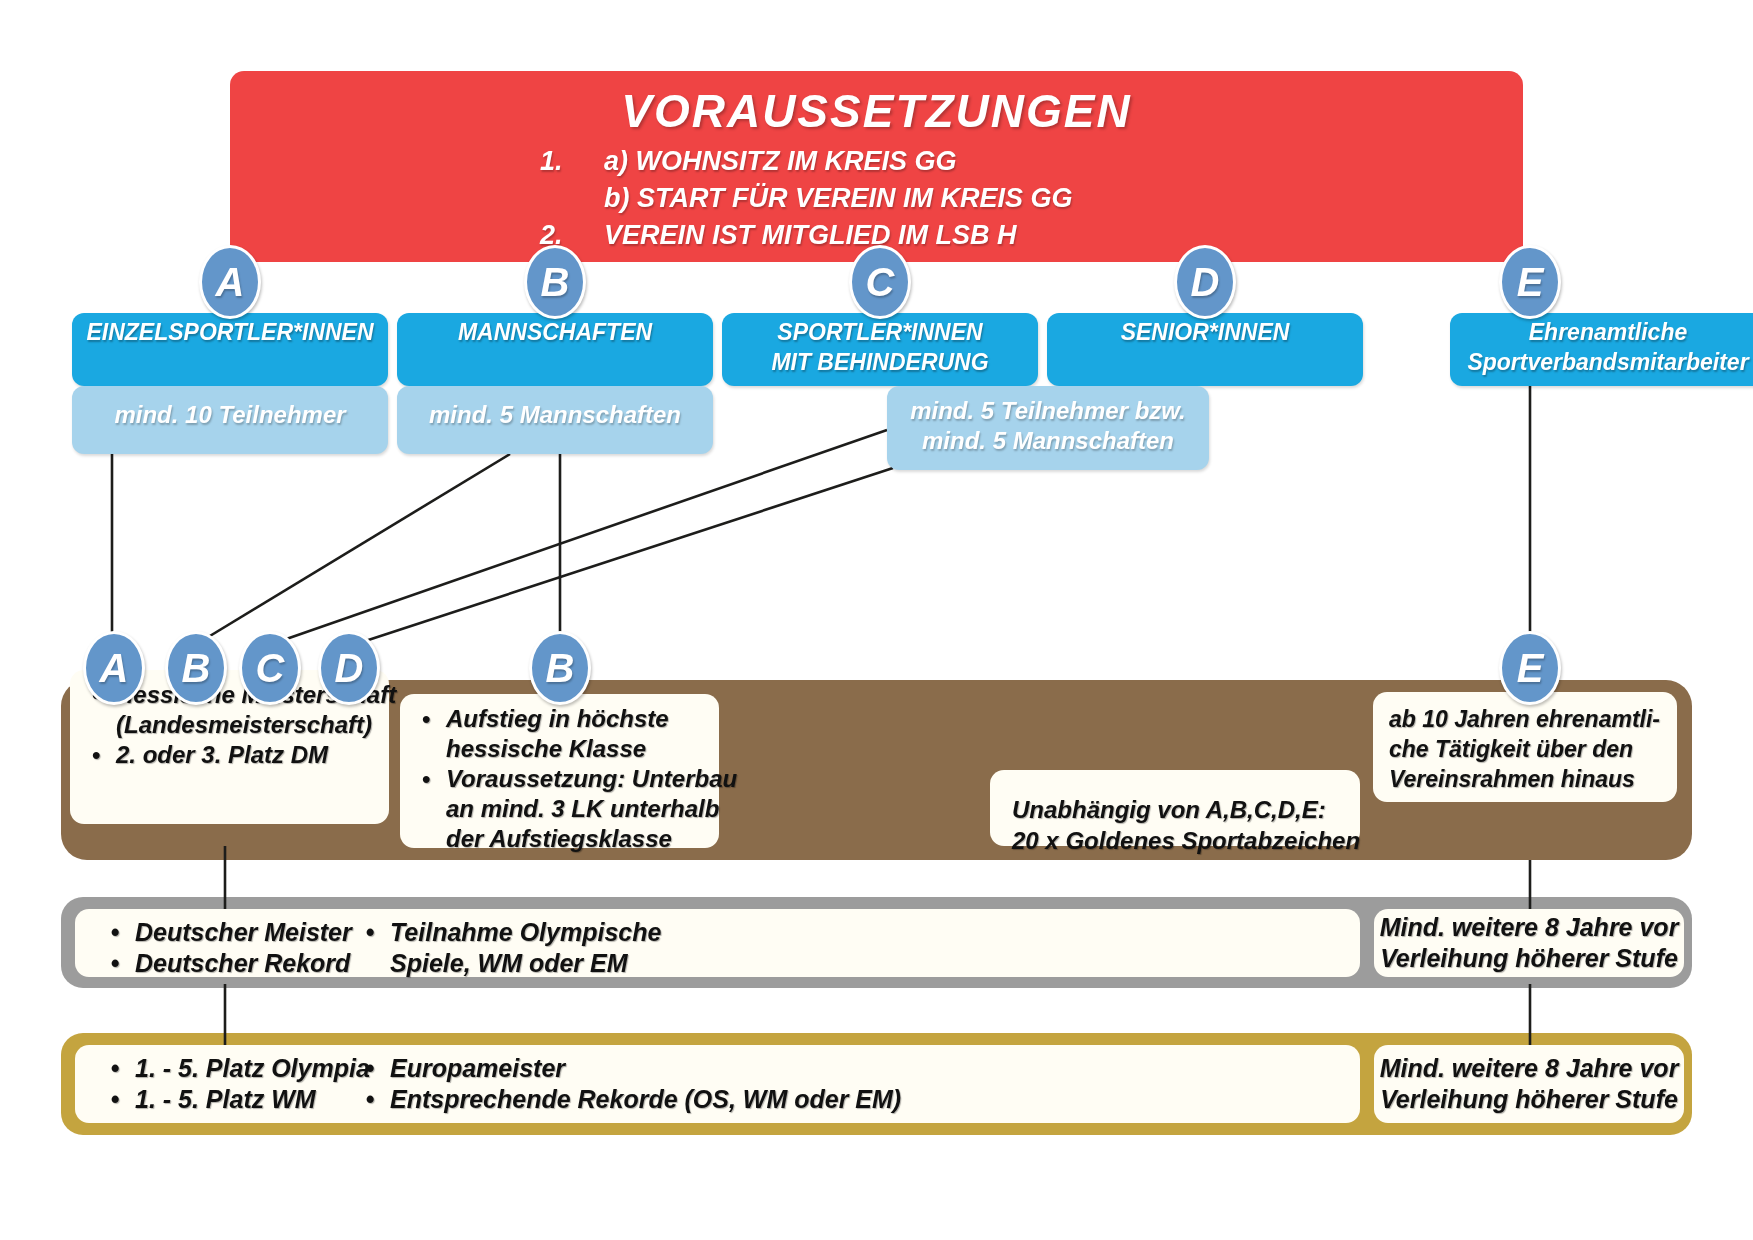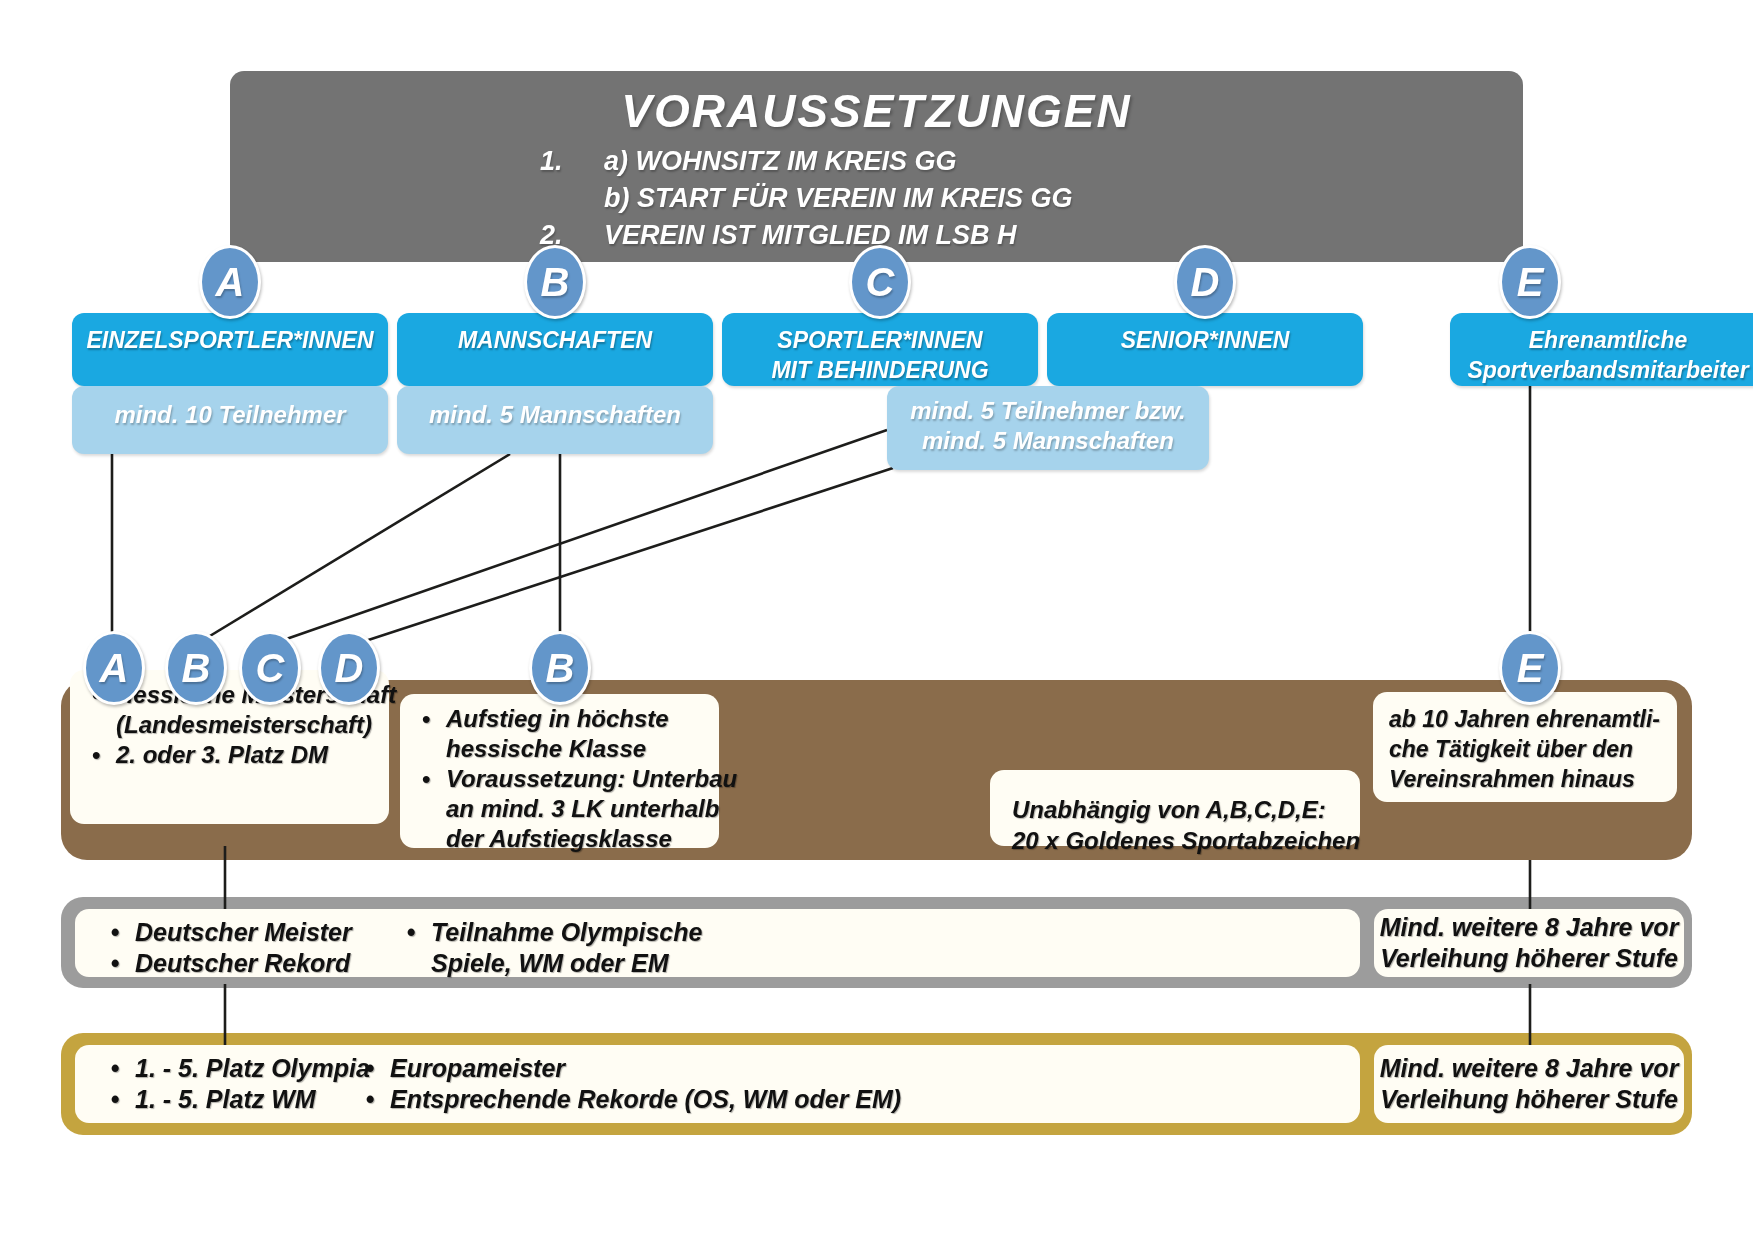--- a/index.html
+++ b/index.html
@@ -2,35 +2,35 @@
 <html><head>
 <meta charset="utf-8">
 <style>
   html,body{margin:0;padding:0;background:#ffffff;}
   .canvas{
     position:relative;width:1753px;height:1240px;background:#ffffff;overflow:hidden;
     font-family:"Liberation Sans","DejaVu Sans",sans-serif;font-weight:bold;font-style:italic;
   }
   .abs{position:absolute;}
   
-  .green-box{left:230px;top:71px;width:1293px;height:191px;background:#737373;border-radius:14px;z-index:2;}
+  .green-box{left:230px;top:71px;width:1293px;height:191px;background:#ef4444;border-radius:14px;z-index:2;}
   .green-title{left:0;top:13px;width:100%;text-align:center;color:#ffffff;font-size:46px;letter-spacing:2px;
     text-shadow:2px 2px 3px rgba(0,0,0,0.25);}
   .green-list{left:310px;top:72px;color:#ffffff;font-size:27px;line-height:37px;text-shadow:1px 2px 2px rgba(0,0,0,0.25);}
   .green-row{display:flex;}
   .green-num{width:64px;flex:0 0 64px;}
   
   .circle{width:62px;height:74px;border-radius:50%;background:#6396ca;border:3px solid #ffffff;
     display:flex;align-items:center;justify-content:center;color:#ffffff;font-size:40px;z-index:5;
     box-shadow:1px 2px 3px rgba(0,0,0,0.25);box-sizing:border-box;text-shadow:1px 2px 2px rgba(0,0,0,0.25);}
   .crow1{top:245px;}
   .crow2{top:631px;}
   
   .cat-box{top:313px;width:316px;height:73px;background:#1aa8e1;border-radius:12px;z-index:3;
-    color:#ffffff;font-size:23px;text-align:center;padding-top:12px;box-sizing:border-box;line-height:30px;
+    color:#ffffff;font-size:23px;text-align:center;padding-top:4px;box-sizing:border-box;line-height:30px;
     text-shadow:1px 2px 2px rgba(0,0,0,0.3);box-shadow:1px 2px 3px rgba(0,0,0,0.15);}
   .req-box{top:386px;height:68px;background:#a6d3ec;border-radius:12px;z-index:3;color:#ffffff;
     font-size:24px;text-align:center;padding-top:14px;box-sizing:border-box;line-height:30px;
     text-shadow:1px 2px 2px rgba(0,0,0,0.25);box-shadow:1px 2px 3px rgba(0,0,0,0.15);}
   .req-tall{height:84px;padding-top:10px;}
   
   .band{left:61px;width:1631px;z-index:2;}
   .brown-band{top:680px;height:180px;background:#8a6c4b;border-radius:26px;}
   .gray-band{top:897px;height:91px;background:#9c9c9c;border-radius:22px;}
   .gold-band{top:1033px;height:102px;background:#c4a43f;border-radius:22px;}
@@ -174,21 +174,21 @@
 
   <div class="abs wbox" style="left:1373px;top:692px;width:304px;height:110px;padding:12px 15px 0 16px;box-sizing:border-box;">
     <div class="note-lines" style="font-size:23px;line-height:30px;">
       <div class="bl">ab 10 Jahren ehrenamtli-</div>
       <div class="bl">che Tätigkeit über den</div>
       <div class="bl">Vereinsrahmen hinaus</div>
     </div>
   </div>
 
   <div class="abs band gray-band"></div>
-  <div class="abs wbox twocol" style="left:75px;top:909px;width:1285px;height:68px;box-sizing:border-box;gap:41px;">
+  <div class="abs wbox twocol" style="left:75px;top:909px;width:1285px;height:68px;box-sizing:border-box;">
     <div style="width:255px;padding-left:20px;">
       <div class="bullet">
         <span class="mark"></span>
         <div class="bl">Deutscher Meister</div>
       </div>
       <div class="bullet">
         <span class="mark"></span>
         <div class="bl">Deutscher Rekord</div>
       </div>
     </div>

